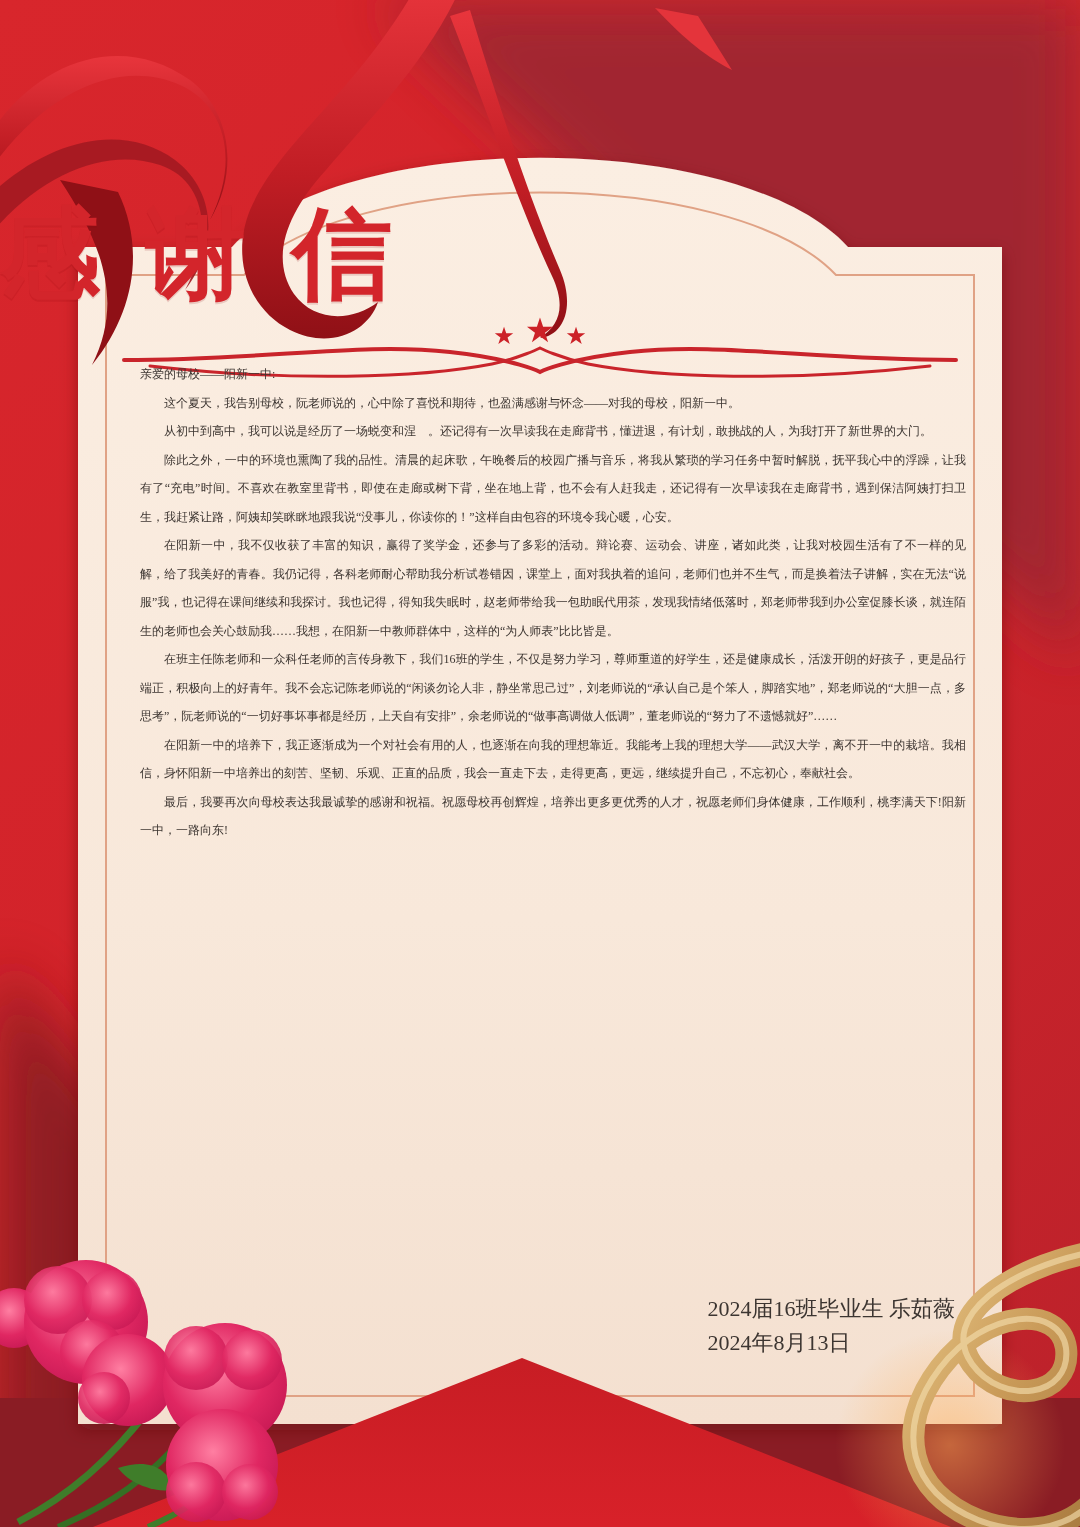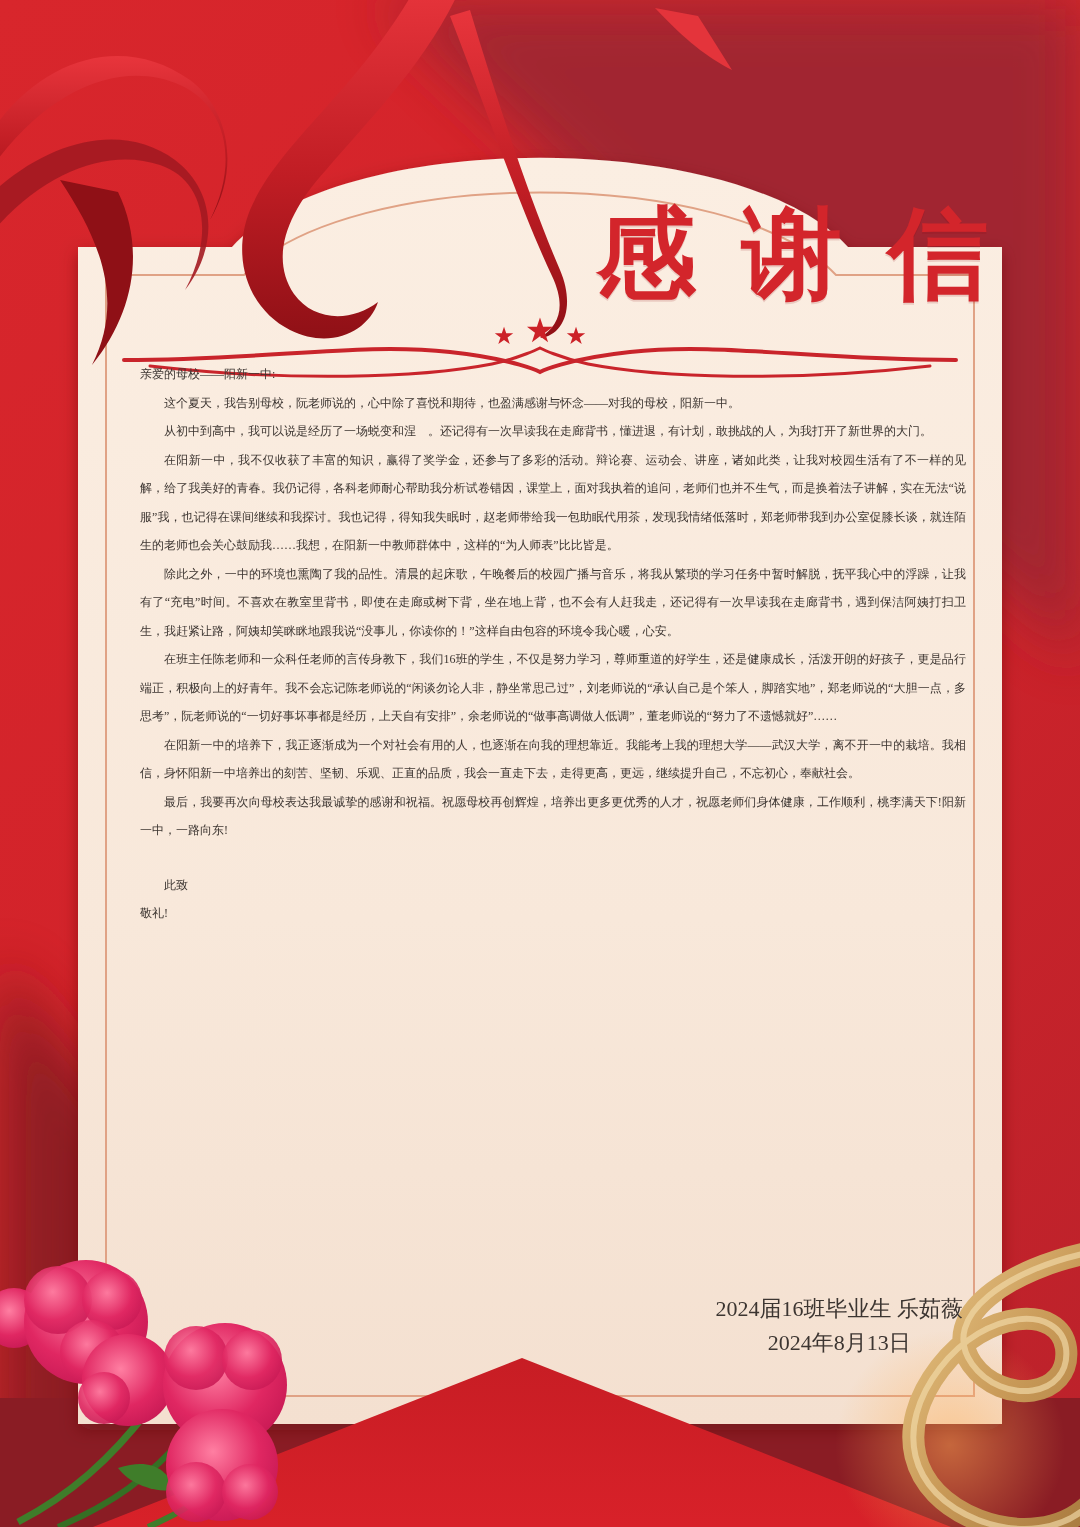--- a/index.html
+++ b/index.html
@@ -5,21 +5,21 @@
   html,body{margin:0;padding:0;background:#5c0f14;}
   .stage{
     position:relative;width:1080px;height:1527px;overflow:hidden;
     font-family:"Liberation Serif","DejaVu Serif",serif;
     background:linear-gradient(135deg,#d8262c 0%,#d2232a 45%,#bb222b 100%);
   }
   svg{display:block;}
   .scene{position:absolute;left:0;top:0;z-index:1;}
   
   .title-wrap{
-    position:absolute;left:0;top:202px;width:988px;text-align:right;z-index:6;
+    position:absolute;left:0;top:202px;width:988px;text-align:left;z-index:6;
   }
   .title{
     display:inline-block;
     font-family:"Liberation Serif","DejaVu Serif",serif;
     font-weight:700;font-size:100px;line-height:1.05;color:#d3252b;
     letter-spacing:46px;margin-right:-46px;
     text-shadow:0 2px 0 rgba(140,10,15,.15);
   }
   .stars-row{
     position:absolute;left:0;top:314px;width:1080px;text-align:center;z-index:7;
@@ -31,21 +31,21 @@
   
   .letter-body{
     position:absolute;left:140px;top:360px;width:826px;z-index:6;
     color:#3c3531;font-size:12px;line-height:28.5px;text-align:justify;
   }
   .letter-body p{margin:0;text-indent:2em;}
   .greeting{text-indent:0 !important;}
   .closing{margin-top:26px;}
   .closing .jingli{text-indent:0;}
   .sig-block{
-    position:absolute;right:117px;top:1292px;z-index:6;text-align:center;
+    position:absolute;right:125px;top:1292px;z-index:6;text-align:left;
     color:#3c3531;font-size:22px;line-height:34px;
   }
 </style>
 </head>
 <body>
 
 <div class="stage">
 
   <svg class="scene" width="1080" height="1527" viewBox="0 0 1080 1527">
     <defs>
@@ -149,29 +149,25 @@
   </div>
   <svg class="flourish" width="840" height="46" viewBox="0 0 840 46">
     <path d="M 4,22 C 150,22 240,4 330,14 C 395,21 420,34 420,34 C 420,34 445,21 510,14 C 600,4 690,22 836,22" fill="none" stroke="#c9242b" stroke-width="4" stroke-linecap="round"></path>
     <path d="M 30,28 C 170,44 300,40 372,26 C 400,20 420,10 420,10 C 420,10 440,20 468,26 C 540,40 670,44 810,28" fill="none" stroke="#c9242b" stroke-width="3" stroke-linecap="round"></path>
   </svg>
 
   <div class="letter-body">
     <p class="greeting">亲爱的母校——阳新一中:</p>
     <p>这个夏天，我告别母校，阮老师说的，心中除了喜悦和期待，也盈满感谢与怀念——对我的母校，阳新一中。</p>
     <p>从初中到高中，我可以说是经历了一场蜕变和涅　。还记得有一次早读我在走廊背书，懂进退，有计划，敢挑战的人，为我打开了新世界的大门。</p>
+    <p>除此之外，一中的环境也熏陶了我的品性。清晨的起床歌，午晚餐后的校园广播与音乐，将我从繁琐的学习任务中暂时解脱，抚平我心中的浮躁，让我有了“充电”时间。不喜欢在教室里背书，即使在走廊或树下背，坐在地上背，也不会有人赶我走，还记得有一次早读我在走廊背书，遇到保洁阿姨打扫卫生，我赶紧让路，阿姨却笑眯眯地跟我说“没事儿，你读你的！”这样自由包容的环境令我心暖，心安。</p>
     <p>在阳新一中，我不仅收获了丰富的知识，赢得了奖学金，还参与了多彩的活动。辩论赛、运动会、讲座，诸如此类，让我对校园生活有了不一样的见解，给了我美好的青春。我仍记得，各科老师耐心帮助我分析试卷错因，课堂上，面对我执着的追问，老师们也并不生气，而是换着法子讲解，实在无法“说服”我，也记得在课间继续和我探讨。我也记得，得知我失眠时，赵老师带给我一包助眠代用茶，发现我情绪低落时，郑老师带我到办公室促膝长谈，就连陌生的老师也会关心鼓励我……我想，在阳新一中教师群体中，这样的“为人师表”比比皆是。</p>
-    <p>除此之外，一中的环境也熏陶了我的品性。清晨的起床歌，午晚餐后的校园广播与音乐，将我从繁琐的学习任务中暂时解脱，抚平我心中的浮躁，让我有了“充电”时间。不喜欢在教室里背书，即使在走廊或树下背，坐在地上背，也不会有人赶我走，还记得有一次早读我在走廊背书，遇到保洁阿姨打扫卫生，我赶紧让路，阿姨却笑眯眯地跟我说“没事儿，你读你的！”这样自由包容的环境令我心暖，心安。</p>
     <p>在班主任陈老师和一众科任老师的言传身教下，我们16班的学生，不仅是努力学习，尊师重道的好学生，还是健康成长，活泼开朗的好孩子，更是品行端正，积极向上的好青年。我不会忘记陈老师说的“闲谈勿论人非，静坐常思己过”，刘老师说的“承认自己是个笨人，脚踏实地”，郑老师说的“大胆一点，多思考”，阮老师说的“一切好事坏事都是经历，上天自有安排”，余老师说的“做事高调做人低调”，董老师说的“努力了不遗憾就好”……</p>
     <p>在阳新一中的培养下，我正逐渐成为一个对社会有用的人，也逐渐在向我的理想靠近。我能考上我的理想大学——武汉大学，离不开一中的栽培。我相信，身怀阳新一中培养出的刻苦、坚韧、乐观、正直的品质，我会一直走下去，走得更高，更远，继续提升自己，不忘初心，奉献社会。</p>
     <p>最后，我要再次向母校表达我最诚挚的感谢和祝福。祝愿母校再创辉煌，培养出更多更优秀的人才，祝愿老师们身体健康，工作顺利，桃李满天下!阳新一中，一路向东!</p>
-    <div class="closing">
-      <p>此致</p>
-      <p class="jingli">敬礼!</p>
-    </div>
   </div>
 
   <div class="sig-block">
     <div>2024届16班毕业生  乐茹薇</div>
     <div>2024年8月13日</div>
   </div>
 
 </div>
 
 </body></html>

